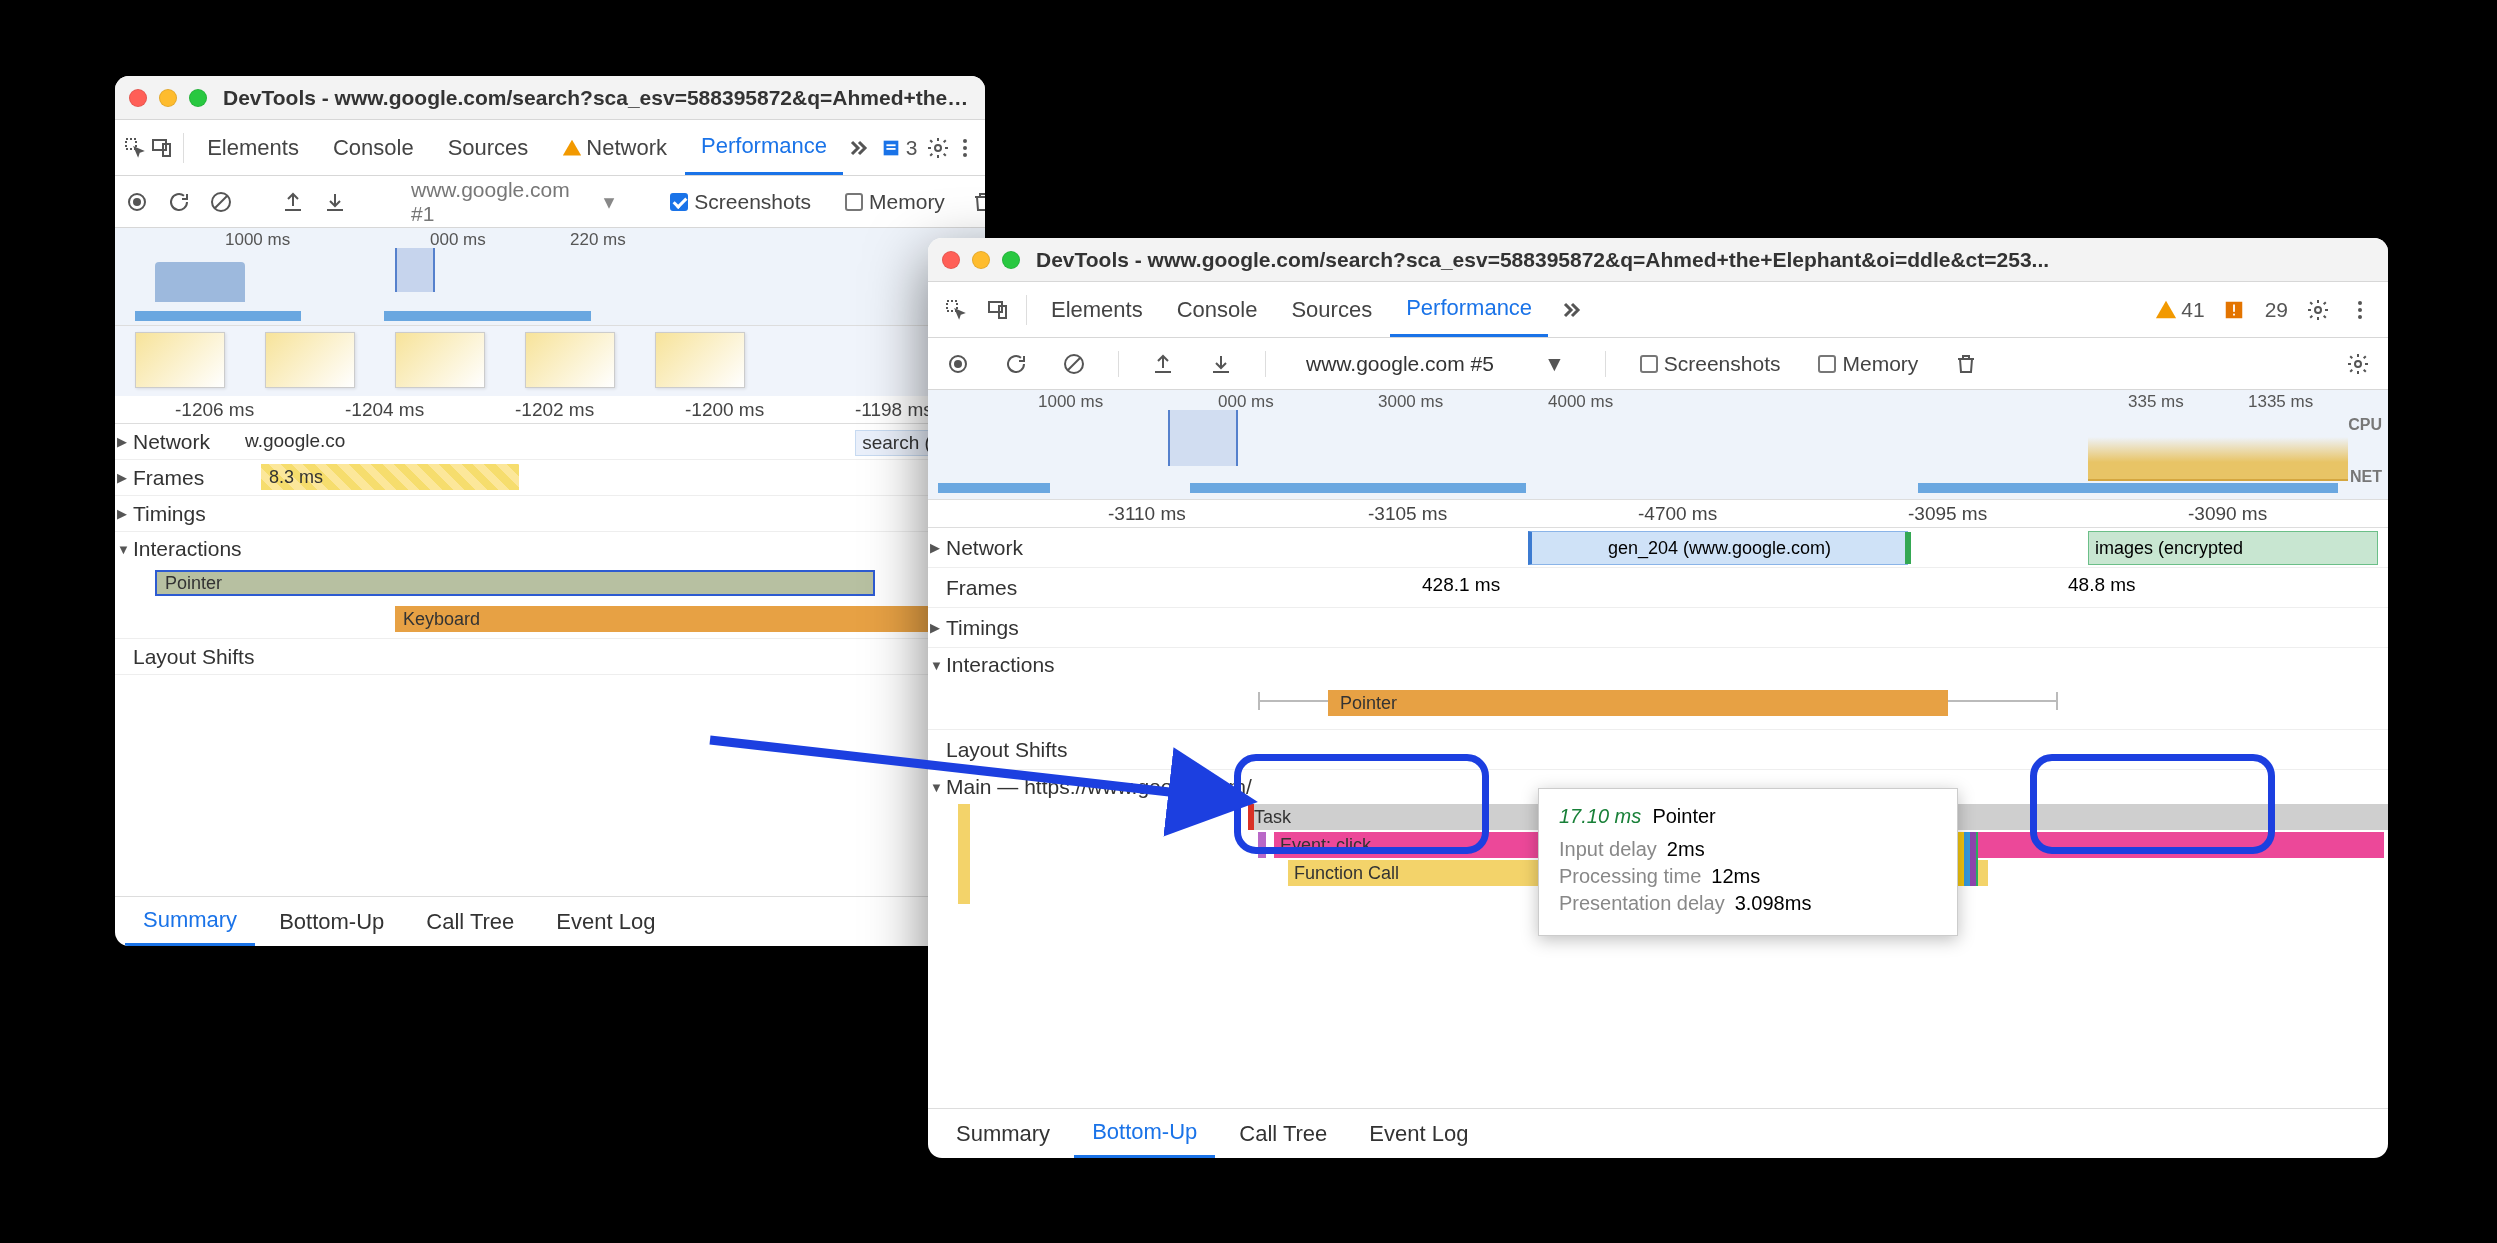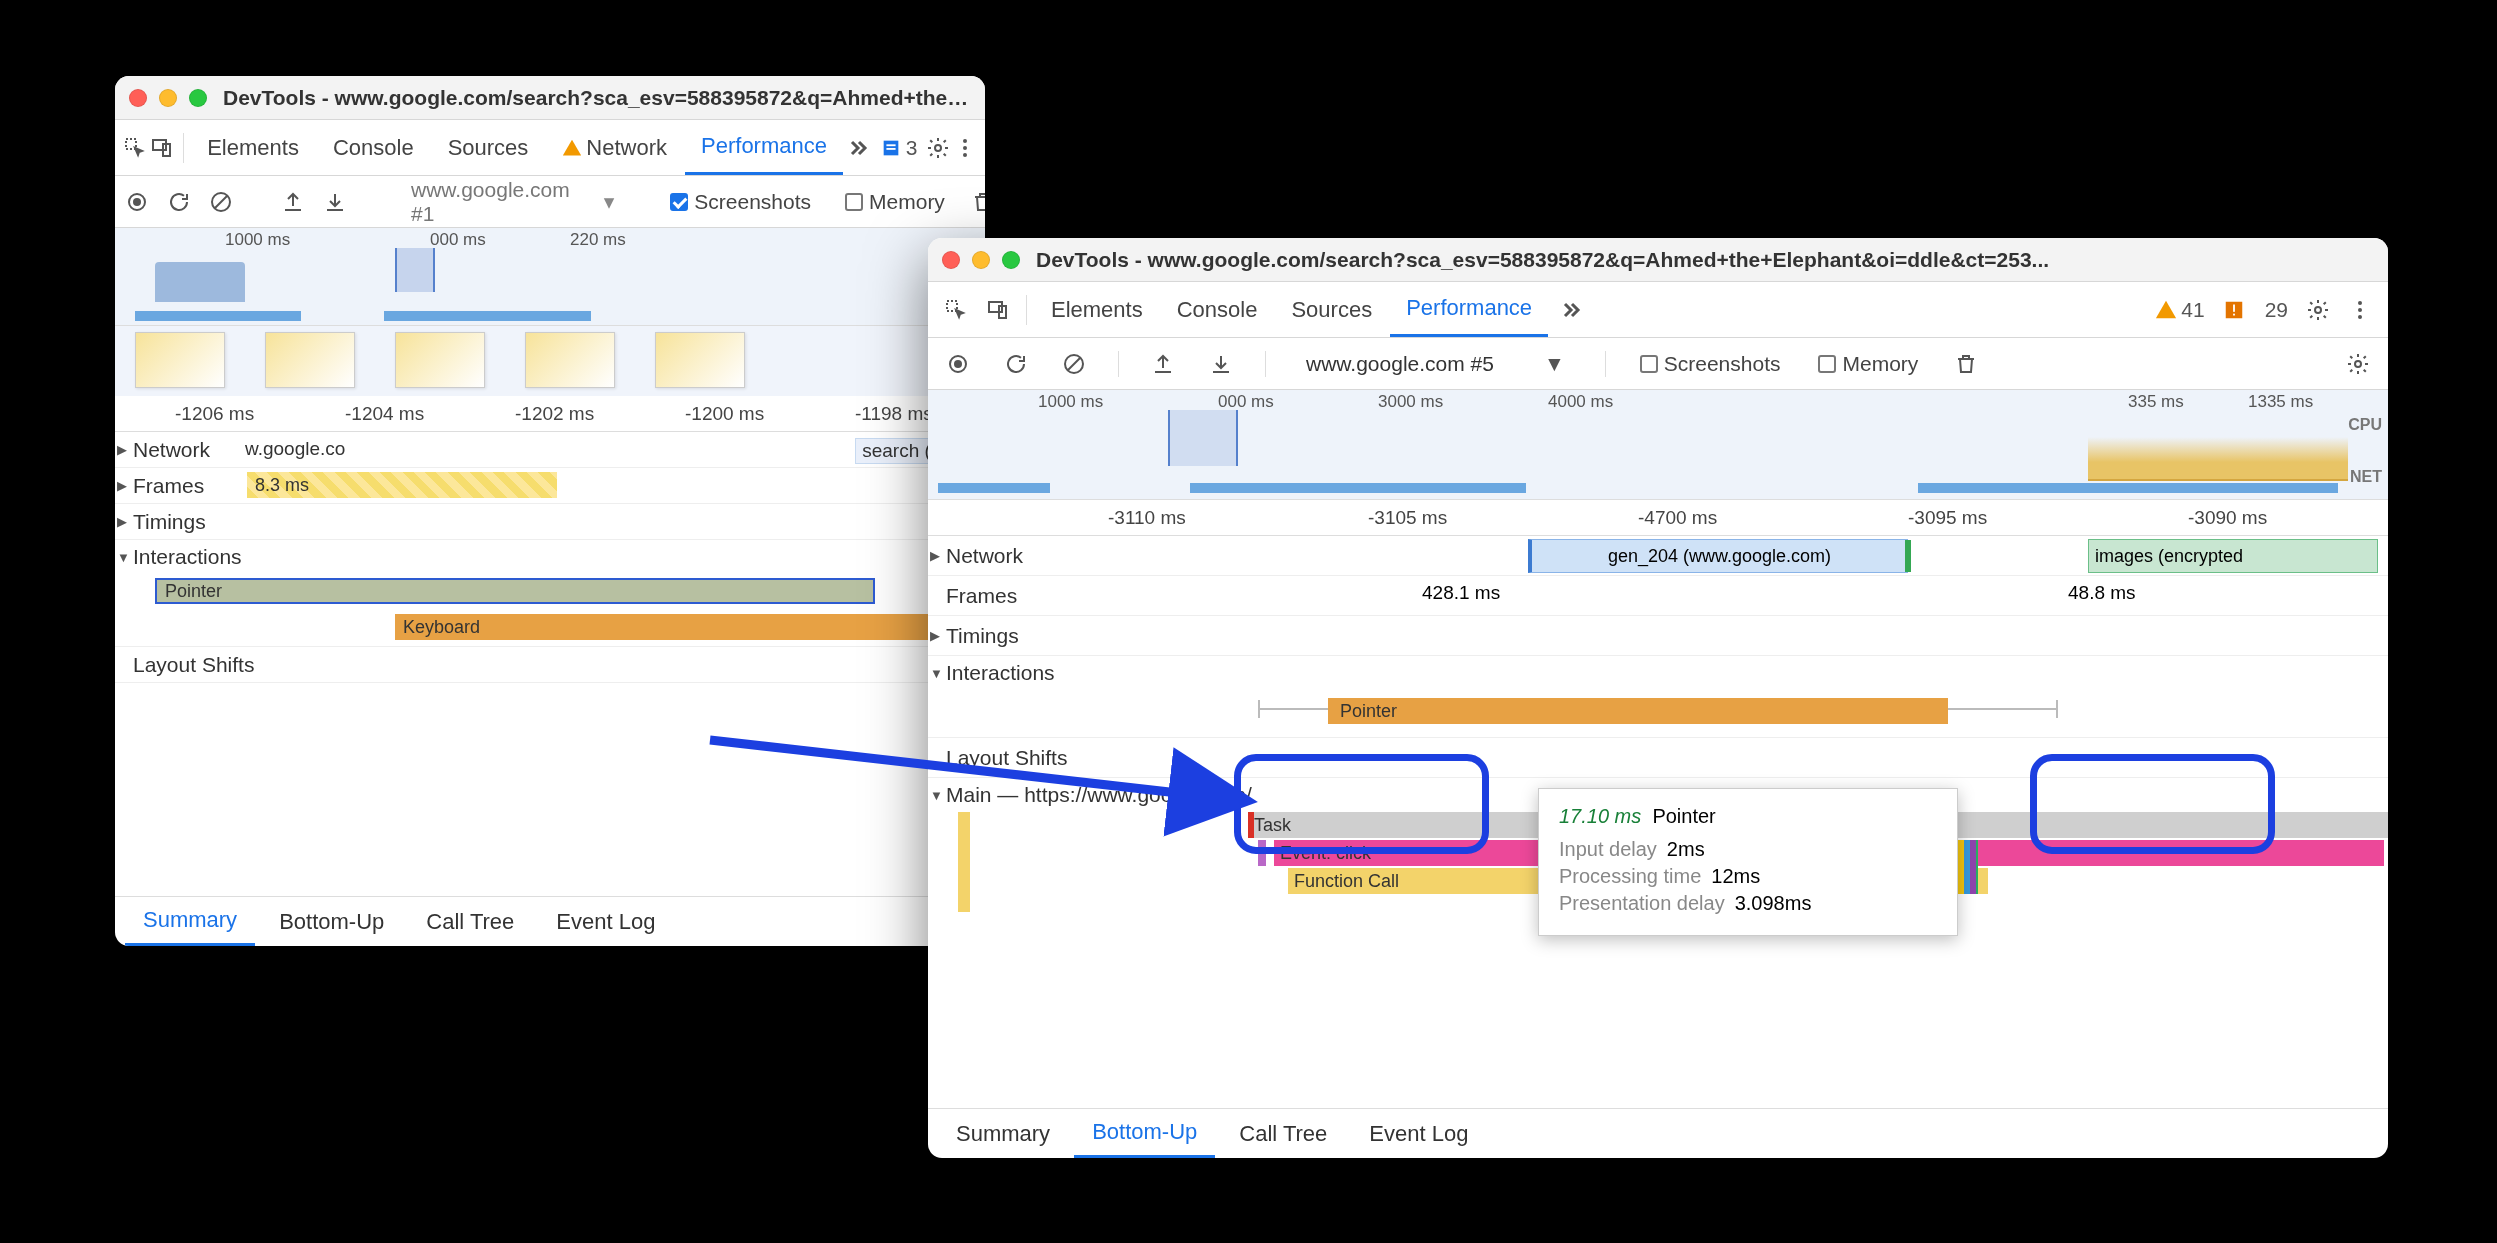--- a/index.html
+++ b/index.html
@@ -83,21 +83,21 @@
   .chk.checked::after{content:"";position:absolute;left:4px;top:0px;width:5px;height:10px;border:solid #fff;border-width:0 3px 3px 0;transform:rotate(45deg);}
   .overview {
     position: relative;
     height: 98px;
     background: linear-gradient(#eef3fa,#eef3fa);
     border-bottom: 1px solid #ddd;
   }
   .ovmark { position:absolute; top:2px; font-size:17px; color:#555; }
   .thumbs { height:70px; background:#f0f4fb; display:flex; gap:40px; padding:6px 20px;}
   .thumb { width:90px;height:56px;background:#fff;border:1px solid #ccc; box-shadow:1px 1px 3px rgba(0,0,0,0.1);}
-  .ruler { height:36px; border-bottom:1px solid #ddd; display:flex; align-items:center; position:relative; font-size:19px; color:#444;}
+  .ruler { height:28px; border-bottom:1px solid #ddd; display:flex; align-items:center; position:relative; font-size:19px; color:#444;}
   .rmark{position:absolute;}
   .tracks { position:relative; }
   .trackrow { display:flex; border-bottom:1px solid #eee; min-height:36px; align-items:stretch;}
   .tracklabel { width:180px; padding:5px 8px 5px 18px; display:flex; align-items:center; font-size:21px; color:#333; flex-shrink:0; position:relative;}
   .tracklabel .arrow { position:absolute; left:2px; font-size:13px; color:#555;}
   .trackcontent { flex:1; position:relative; }
   .bar { position:absolute; height:26px; top:4px; display:flex; align-items:center; padding:0 8px; font-size:18px; color:#333; overflow:hidden; white-space:nowrap;}
   .bottomtabs { display:flex; height:50px; border-top:1px solid #ddd; align-items:center; padding:0 10px; gap:6px; font-size:22px;}
   .btab { padding:0 18px; height:100%; display:flex; align-items:center; cursor:pointer; color:#333;}
   .btab.active { color:#1a73e8; border-bottom:3px solid #1a73e8;}
@@ -289,21 +289,21 @@
         <span style="position:absolute;left:0;top:6px;font-size:19px;color:#333">w.google.co</span>
         <span style="position:absolute;right:6px;top:6px;font-size:19px;color:#333;background:#eaf0fb;padding:1px 6px;border:1px solid #c7daf1">search (www</span>
       </div>
     </div>
     <div class="trackrow">
       <div class="tracklabel" style="width:130px">
           <span class="arrow">▶</span>
           <span>Frames</span>
         </div>
       <div class="trackcontent">
-        <div class="bar" style="left:2px;width:310px;background:repeating-linear-gradient(45deg,#f6dd6d,#f6dd6d 8px,#fce79a 8px,#fce79a 16px)">
+        <div class="bar" style="left:16px;width:258px;background:repeating-linear-gradient(45deg,#f6dd6d,#f6dd6d 8px,#fce79a 8px,#fce79a 16px)">
             <span>8.3 ms</span>
           </div>
       </div>
     </div>
     <div class="trackrow">
       <div class="tracklabel" style="width:130px">
           <span class="arrow">▶</span>
           <span>Timings</span>
         </div>
       <div class="trackcontent"></div>

